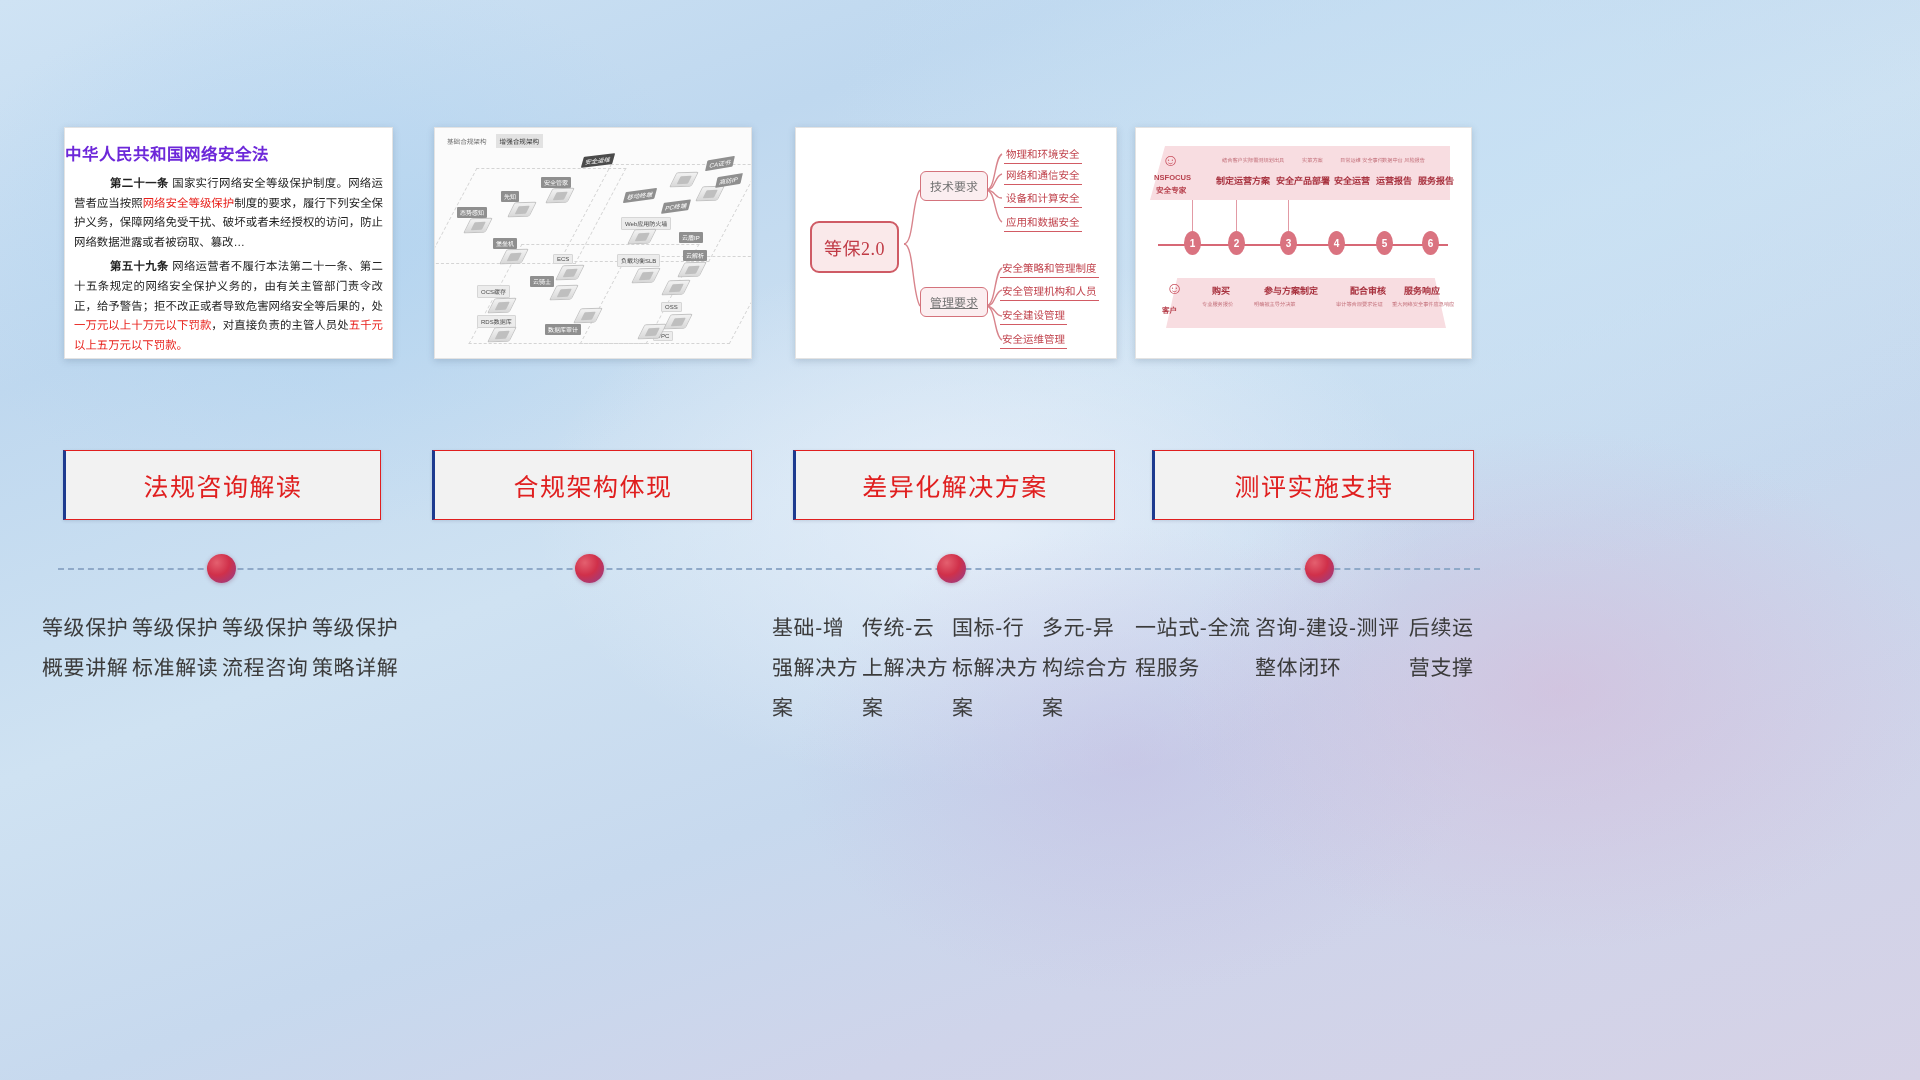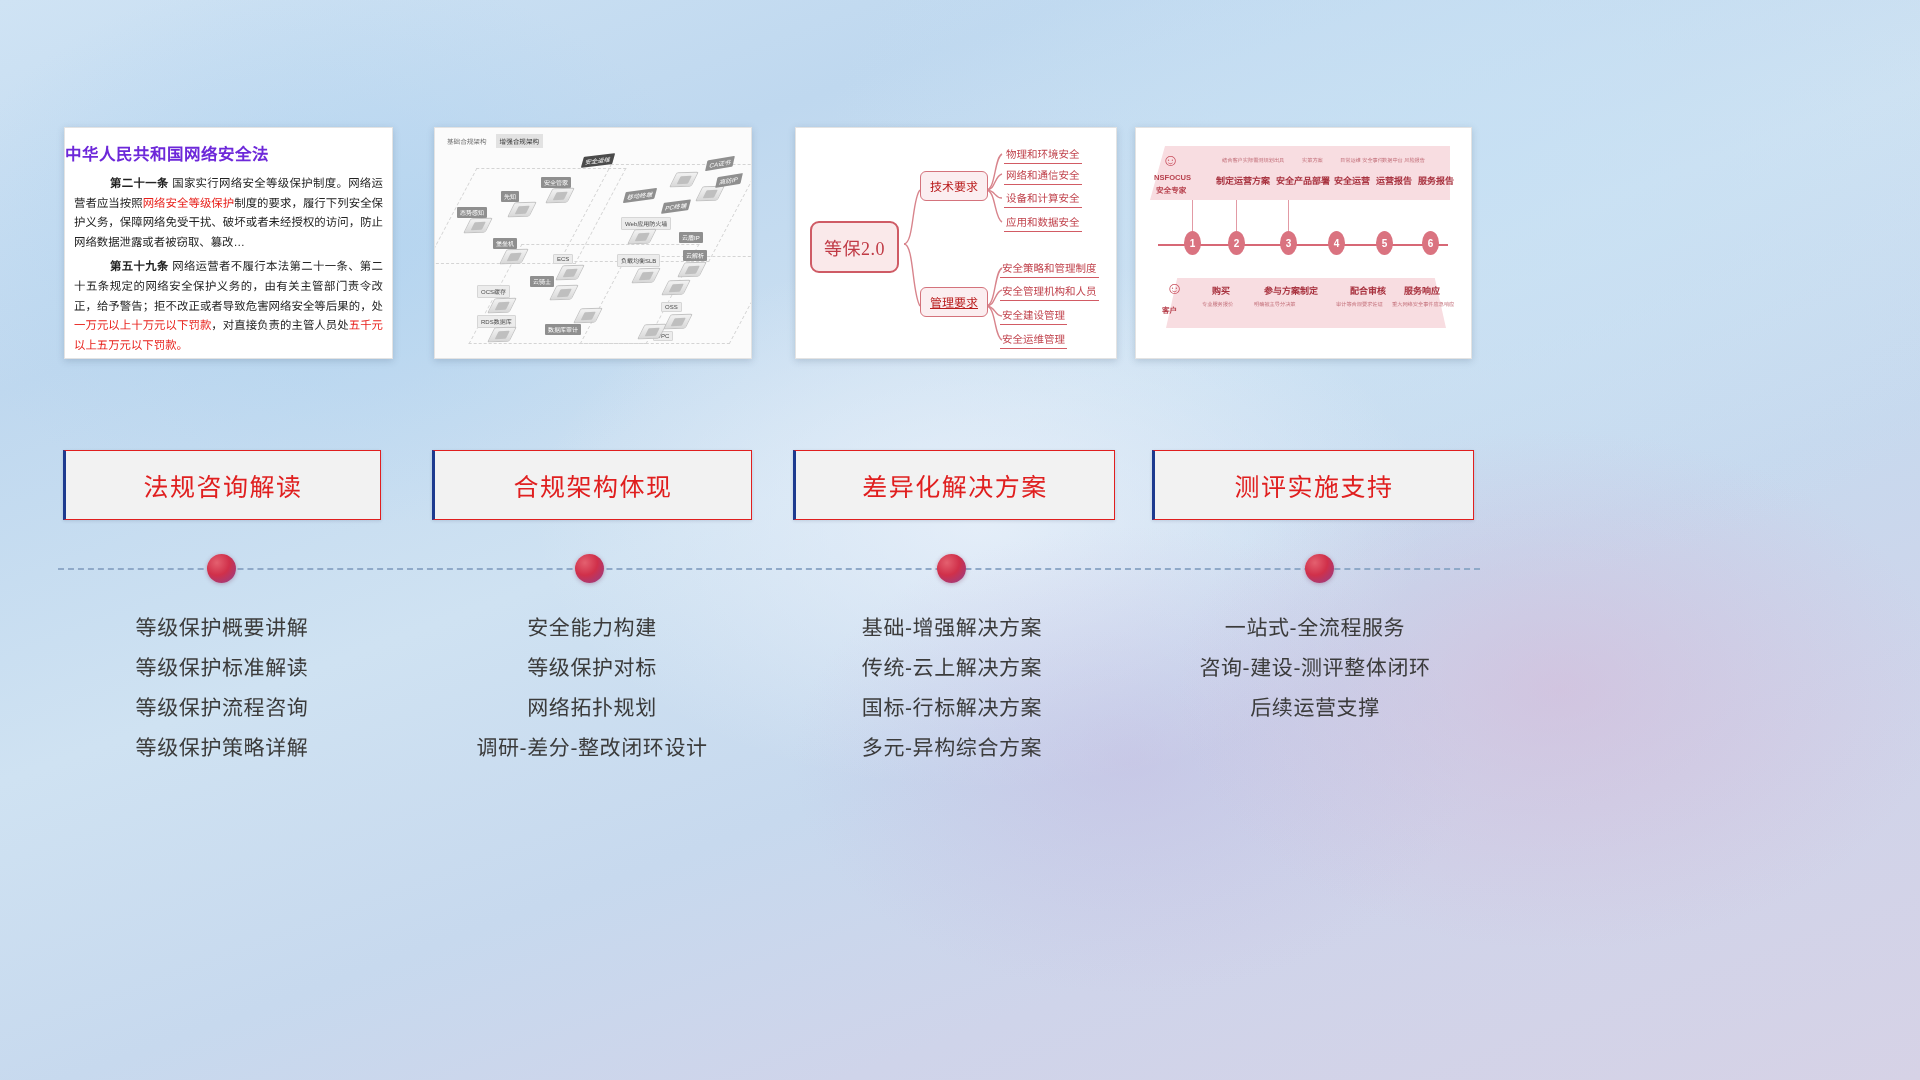--- a/index.html
+++ b/index.html
@@ -88,21 +88,21 @@
     padding: 11px 12px;
     border: 2.5px solid #cf5b65; border-radius: 9px;
     background: #fae9ea;
     color: #c03a45; font-size: 18px; letter-spacing: .5px;
     font-family: "Liberation Serif", "DejaVu Serif", serif;
   }
   .mm-branch {
     position: absolute;
     padding: 5px 9px;
     border: 1.4px solid #d4737c; border-radius: 6px;
-    background: #fbeef0; color: #b91c1c; font-size: 12px; white-space: nowrap;
+    background: #fbeef0; color: #737373; font-size: 12px; white-space: nowrap;
     font-family: "Liberation Serif", "DejaVu Serif", serif;
   }
   #mm-tech { left: 124px; top: 43px; }
   #mm-mgmt { left: 124px; top: 159px; text-decoration: underline; }
   .mm-leaf {
     position: absolute;
     font-size: 10.5px; color: #c0414b; white-space: nowrap;
     border-bottom: 1.6px solid #d25b64; padding: 0 2px 2px 2px;
     font-family: "Liberation Serif", "DejaVu Serif", serif;
   }
@@ -170,21 +170,21 @@
     display: flex; flex-direction: column; align-items: center; gap: 18px;
   }
   #list-1 { left: 42px; }
   #list-2 { left: 412px; }
   #list-3 { left: 772px; }
   #list-4 { left: 1135px; }
   .col-list li {
     list-style: none; font-size: 21px; color: #3b3b3b; letter-spacing: .6px;
     line-height: 1.9;
   }
-  .col-list ul { display: flex; flex-direction: column; align-items: center; }
+  .col-list ul { display: flex; flex-direction: row; align-items: center; }
 </style>
 </head>
 <body>
 
 <div class="stage">
 
   <div class="card" id="card-1">
     <div class="law-title">中华人民共和国网络安全法</div>
     <div class="law-body">
       <div class="law-para">
@@ -364,28 +364,20 @@
   <div class="tl-dot" id="dot-4"></div>
 
   <div class="col-list" id="list-1">
     <ul>
       <li>等级保护概要讲解</li>
       <li>等级保护标准解读</li>
       <li>等级保护流程咨询</li>
       <li>等级保护策略详解</li>
     </ul>
   </div>
-  <div class="col-list" id="list-2">
-    <ul>
-      <li>安全能力构建</li>
-      <li>等级保护对标</li>
-      <li>网络拓扑规划</li>
-      <li>调研-差分-整改闭环设计</li>
-    </ul>
-  </div>
   <div class="col-list" id="list-3">
     <ul>
       <li>基础-增强解决方案</li>
       <li>传统-云上解决方案</li>
       <li>国标-行标解决方案</li>
       <li>多元-异构综合方案</li>
     </ul>
   </div>
   <div class="col-list" id="list-4">
     <ul>

